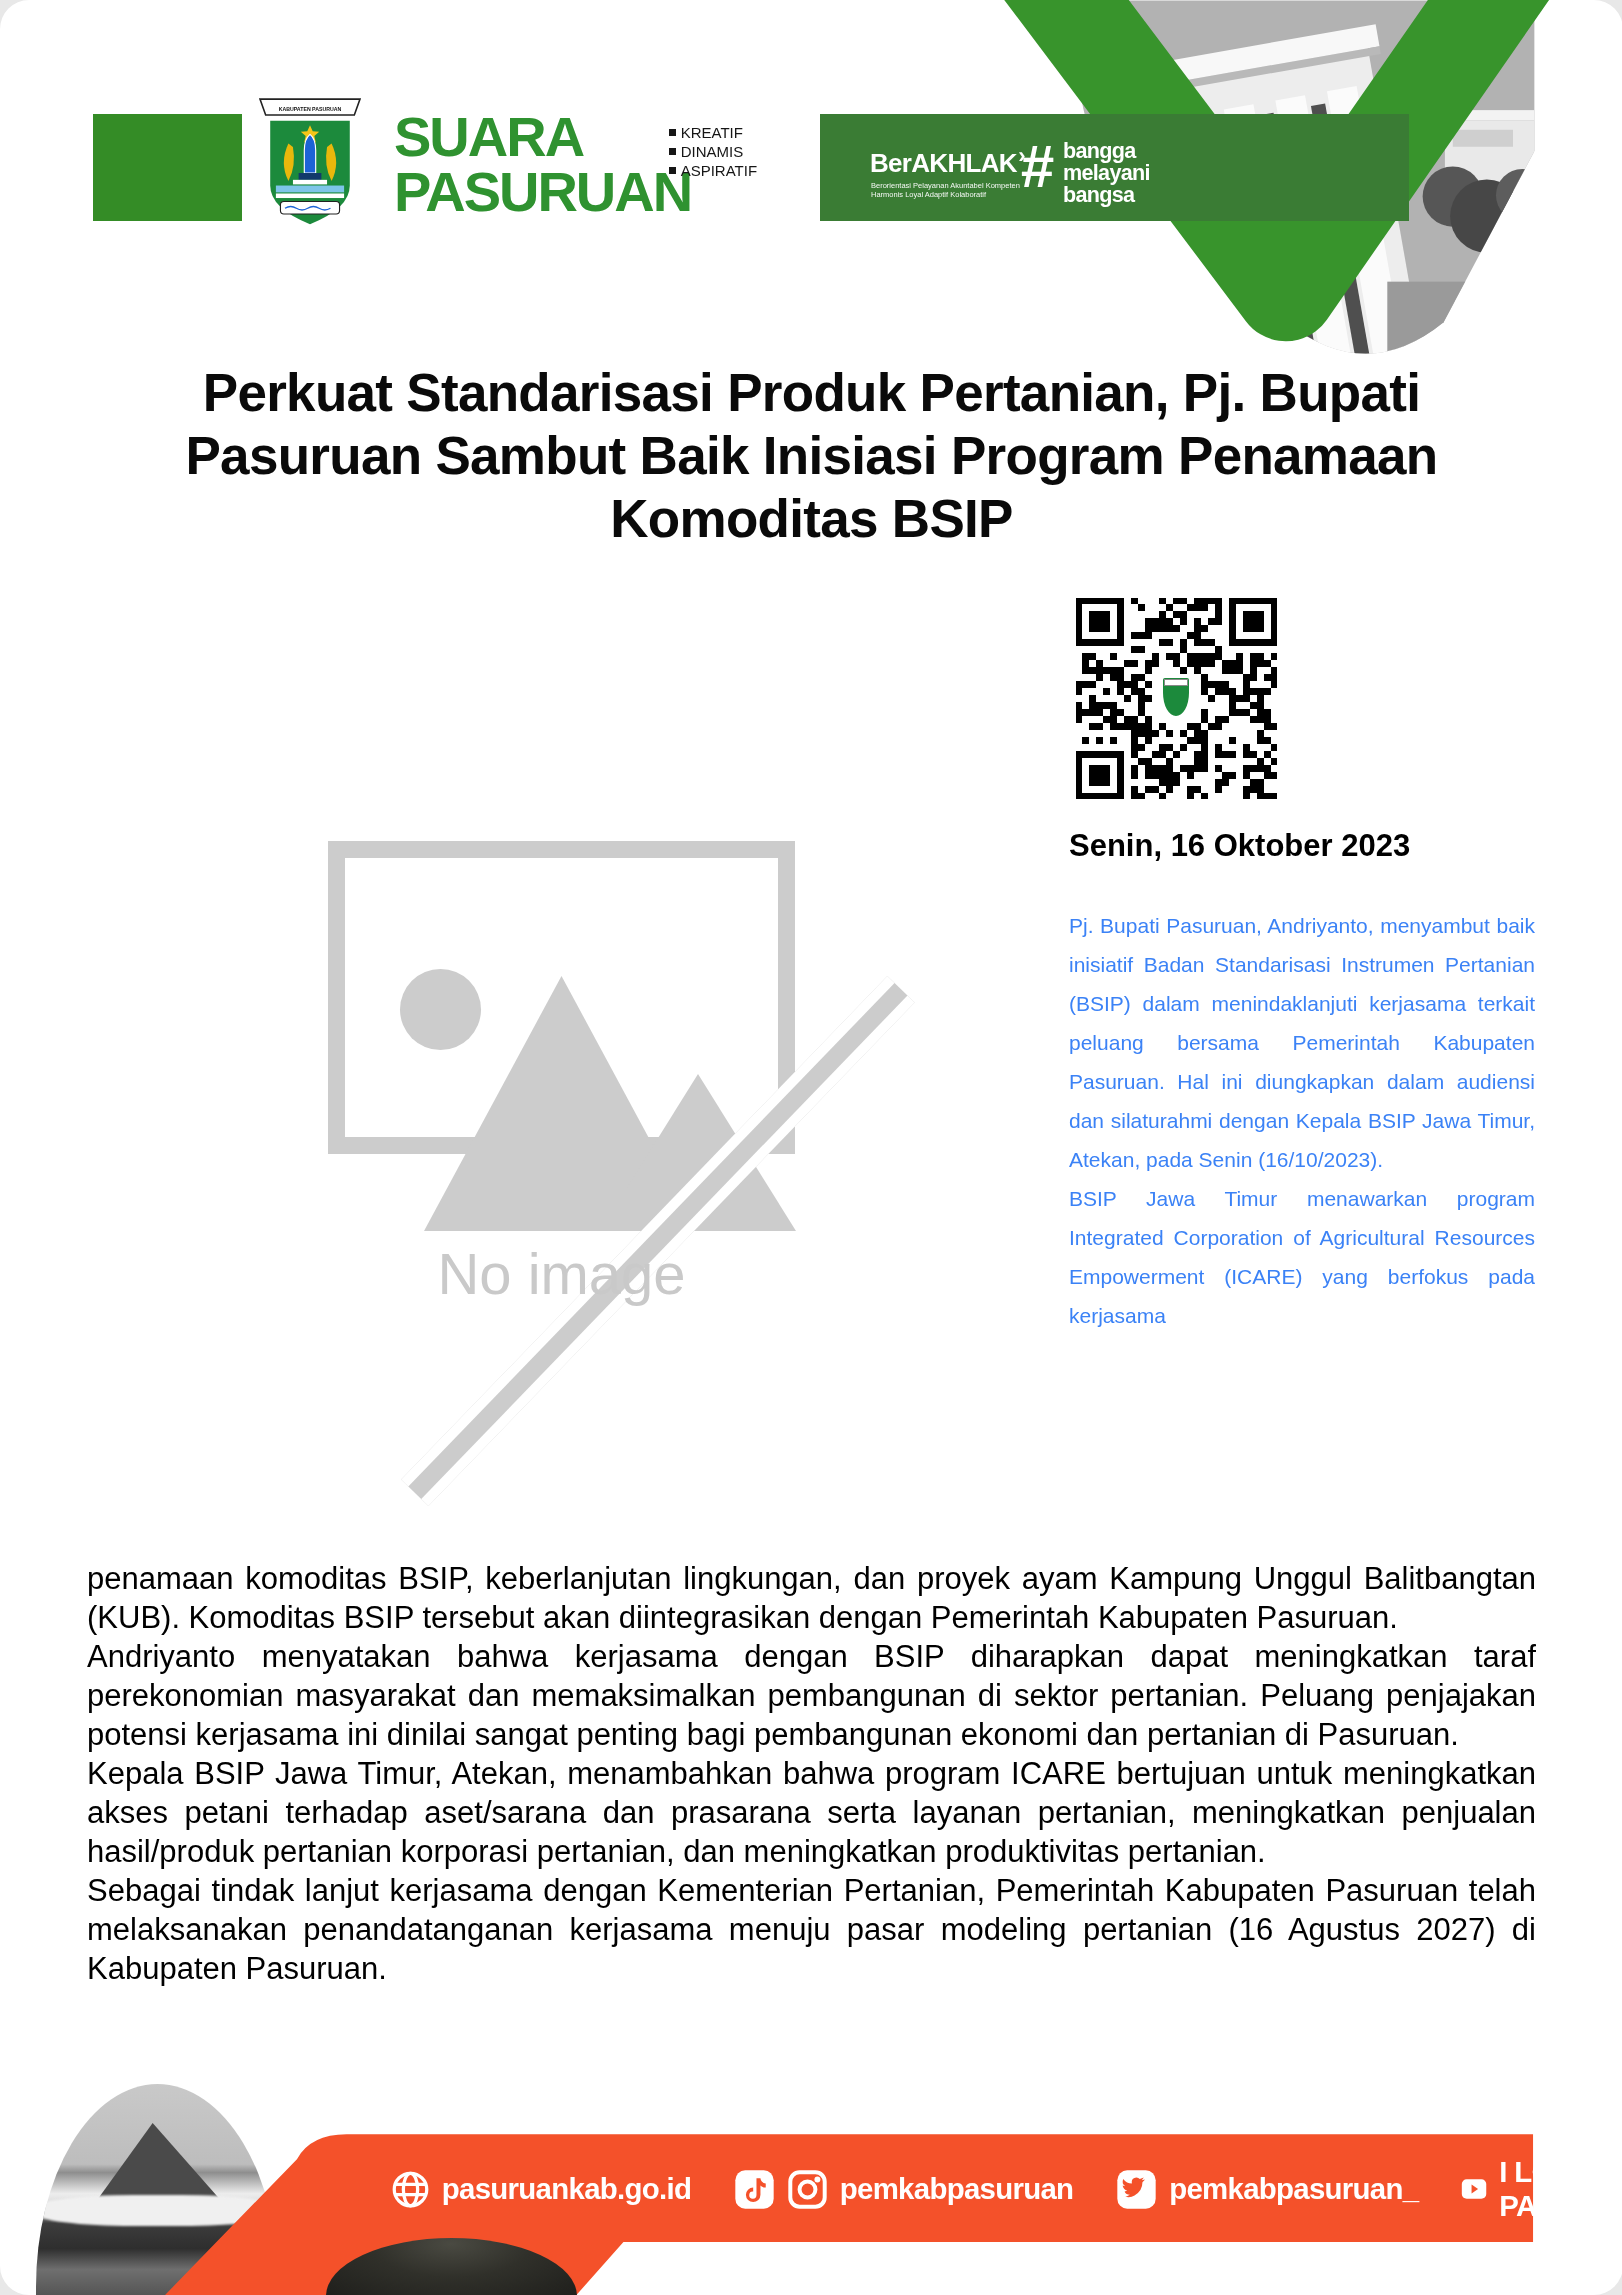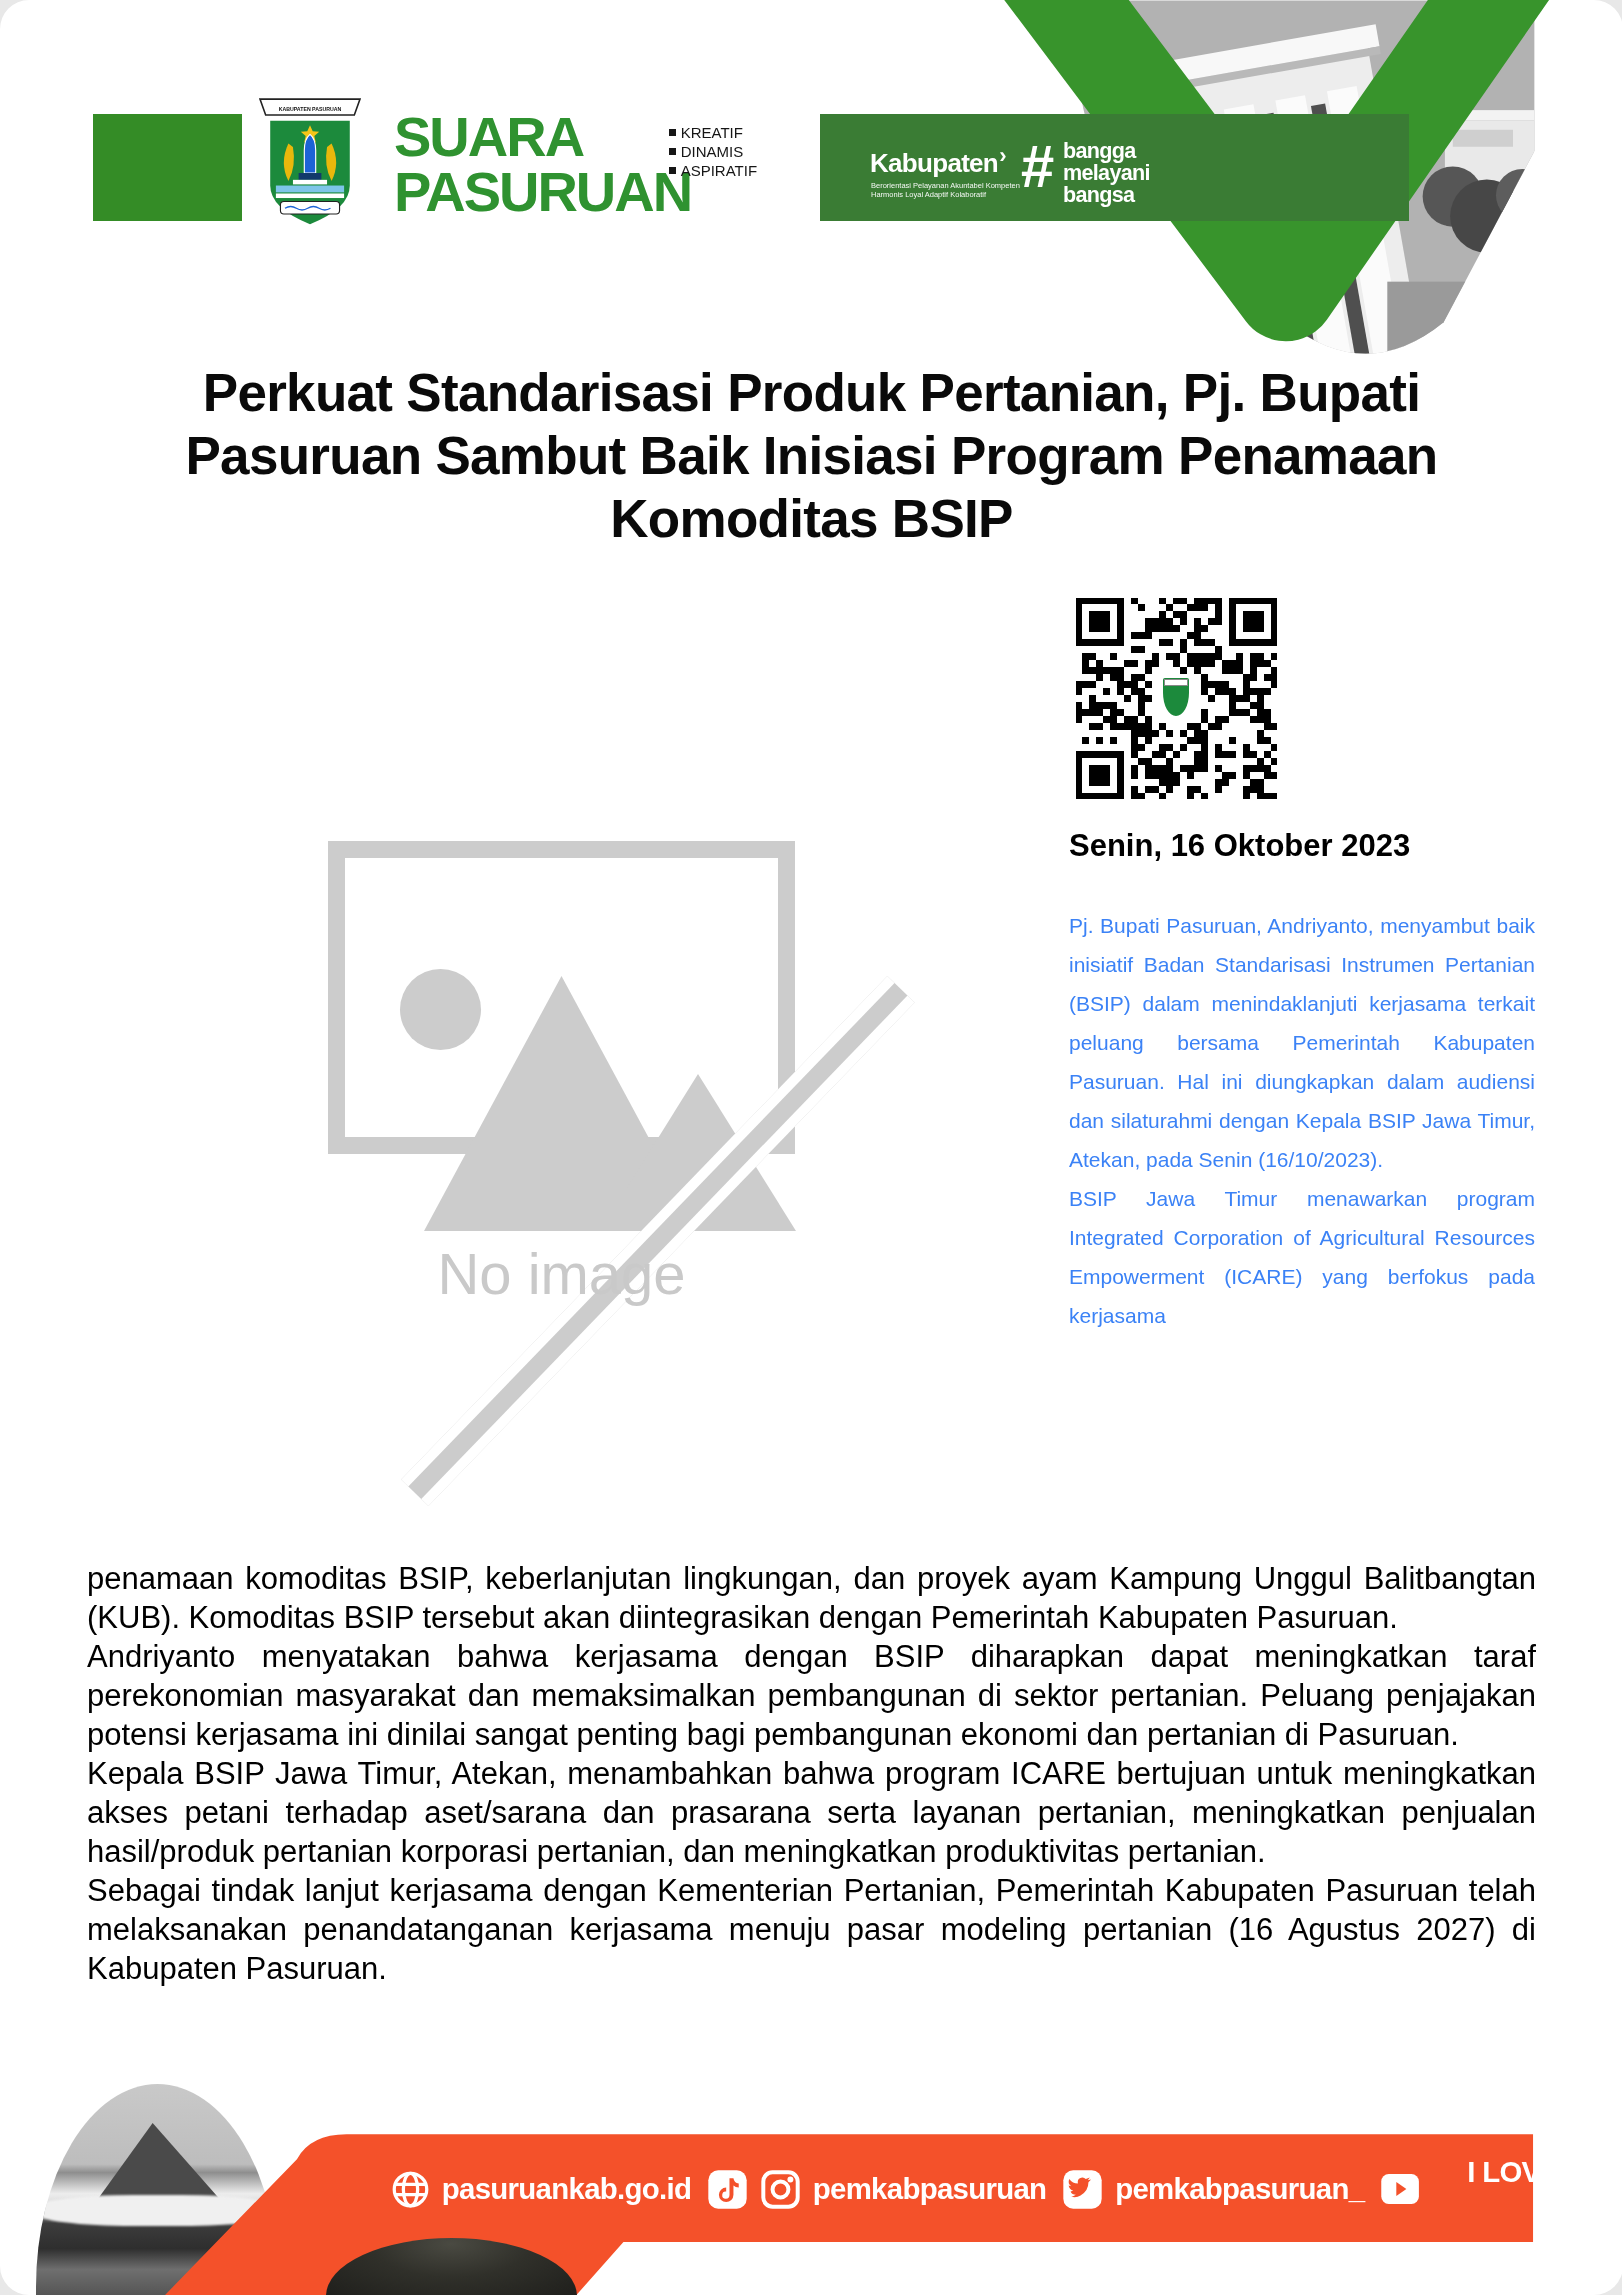--- a/index.html
+++ b/index.html
@@ -64,21 +64,21 @@
 
   
   .bromo{left:36px;top:2084px;width:243px;height:211px;border-radius:52% 52% 0 0/100% 100% 0 0;overflow:hidden;z-index:8;
          background:linear-gradient(180deg,#c9c9c9 0%,#bdbdbd 38%,#8e8e8e 42%,#ededed 52%,#d7d7d7 58%,#3d3d3d 66%,#2e2e2e 78%,#6f6f6f 88%,#555 100%);}
   .bromo .peak{position:absolute;left:46px;top:39px;width:157px;height:98px;background:#4a4a4a;
                clip-path:polygon(45% 0,100% 100%,0 100%);}
   .bromo .cloud{position:absolute;left:0;top:111px;width:243px;height:31px;background:#f0f0f0;border-radius:40%;filter:blur(1.3px);}
   .oshape{left:0;top:2120px;width:1623px;height:175px;z-index:9;}
   .dome2{left:326px;top:2238px;width:251px;height:58px;border-radius:50% 50% 0 0/100% 100% 0 0;z-index:10;
          background:radial-gradient(ellipse at 50% 10%,#4a4a42 0%,#30302a 45%,#1f1f1c 100%);}
-  .socials{left:391px;top:2135px;height:108px;display:flex;align-items:center;gap:16px;z-index:11;color:#fff;text-align:right;}
+  .socials{left:391px;top:2135px;height:108px;display:flex;align-items:center;gap:43px;z-index:11;color:#fff;}
   .soc-item{display:flex;align-items:center;gap:11.8px;}
   .soc-label{font-size:29.4px;font-weight:700;letter-spacing:-0.7px;}
   .icon-svg{display:block;}
 </style>
 </head>
 <body>
 
 <div id="page">
 
   <div class="abs hdr-block"></div>
@@ -150,21 +150,21 @@
         <circle cx="800" cy="300" r="46" fill="#565656"></circle>
         <circle cx="852" cy="330" r="56" fill="#474747"></circle>
         <circle cx="906" cy="298" r="40" fill="#5d5d5d"></circle>
         <rect x="700" y="430" width="230" height="160" fill="#9a9a9a"></rect>
       </g>
       <path d="M150,-80 L545,445 L910,-80" fill="none" stroke="#38942c" stroke-width="152" stroke-linejoin="round"></path>
     </svg>
   </div>
 
   <div class="abs band">
-    <div class="berakhlak"><span>Kabupaten</span><span class="chev">›</span></div>
+    <div class="berakhlak"><span>BerAKHLAK</span><span class="chev">›</span></div>
     <div class="ber-sub">
       <div>Berorientasi Pelayanan Akuntabel Kompeten</div>
       <div>Harmonis Loyal Adaptif Kolaboratif</div>
     </div>
     <div class="hashmark">#</div>
     <div class="campaign">
       <div>bangga</div>
       <div>melayani</div>
       <div>bangsa</div>
     </div>

